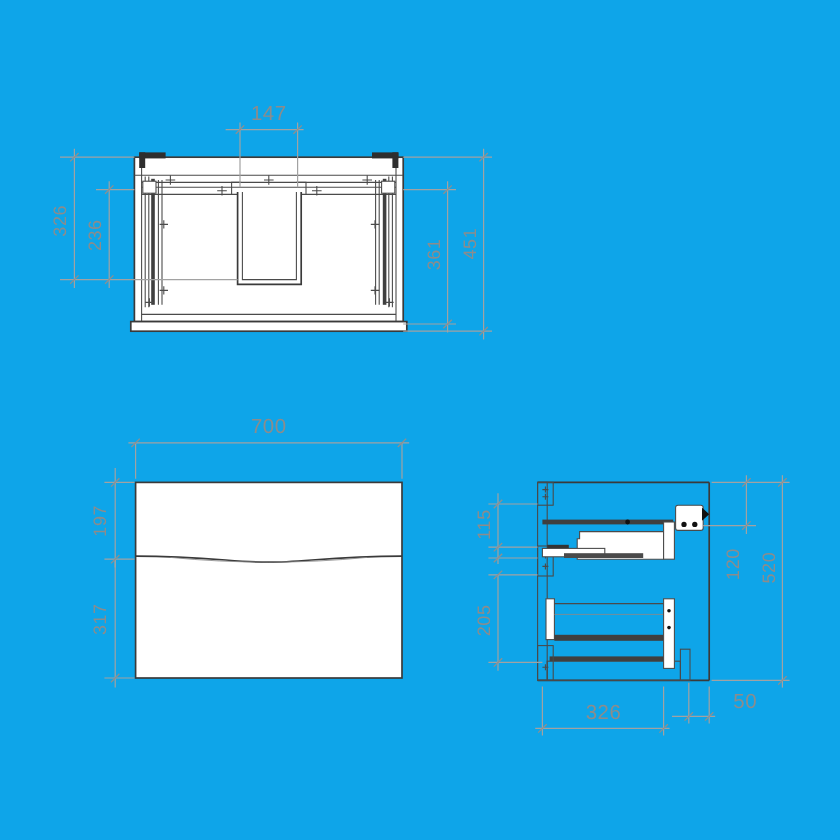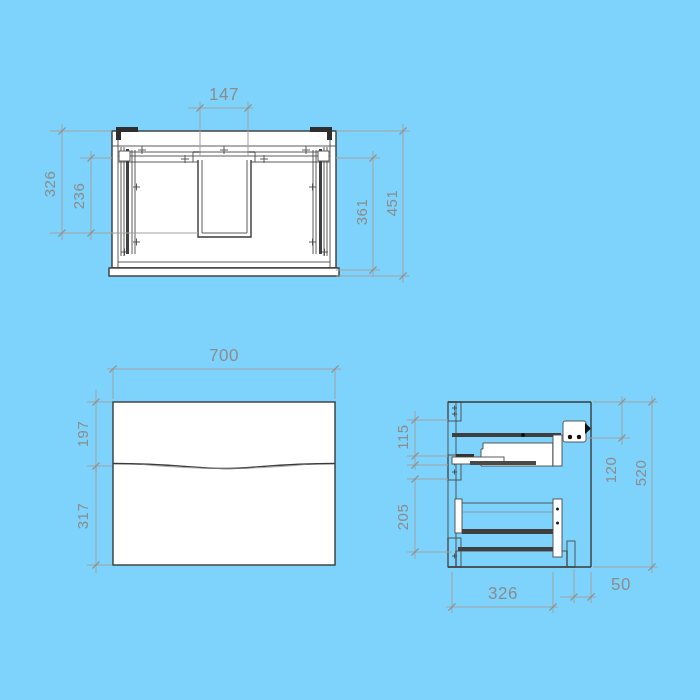--- a/index.html
+++ b/index.html
@@ -1,16 +1,16 @@
 <!DOCTYPE html>
 <html><head>
 <meta charset="utf-8">
 <style>
   html,body{margin:0;padding:0;background:#ffffff;}
-  .canvas{position:relative;width:700px;height:700px;background:#7dd3fc;overflow:hidden;
+  .canvas{position:relative;width:700px;height:700px;background:#0ea5e9;overflow:hidden;
           font-family:"Liberation Sans", sans-serif;}
   svg{display:block;}
   .outline{stroke:#3a3a3a;stroke-width:1.4;fill:none;}
   .thin{stroke:#4a4a4a;stroke-width:0.9;fill:none;}
   .faint{stroke:#8a8a8a;stroke-width:0.7;fill:none;}
   .dim{stroke:#a2a2a2;stroke-width:1;fill:none;}
   .tick{stroke:#8f8f8f;stroke-width:1.1;fill:none;}
   .dimtext{fill:#8c8c8c;font-size:15px;letter-spacing:0.5px;}
   .dimtext-lg{fill:#8c8c8c;font-size:17px;letter-spacing:0.5px;}
   .dark{fill:#2e2e2e;stroke:none;}

